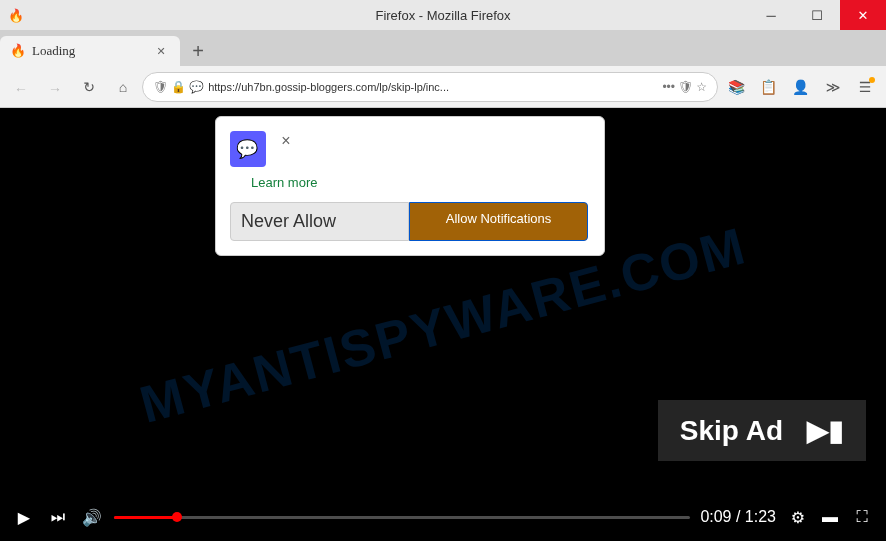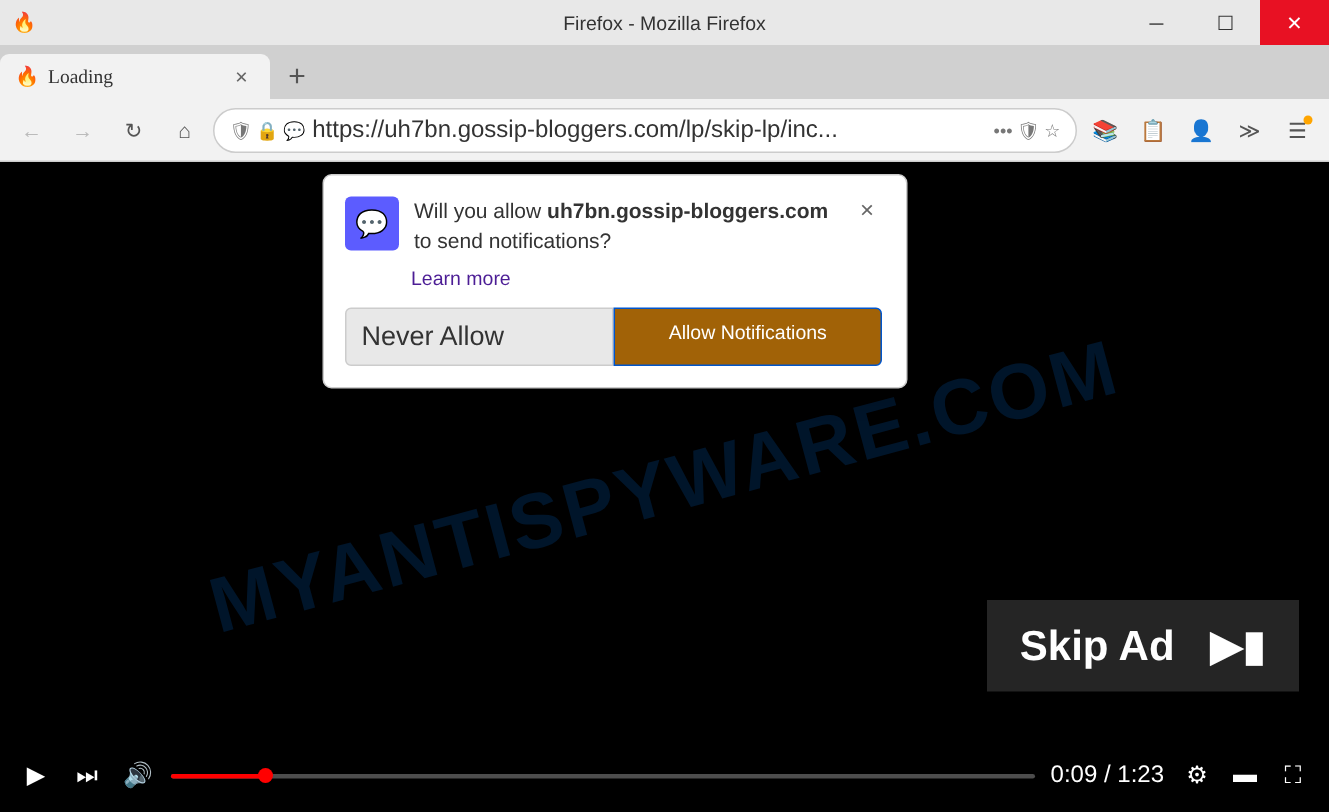--- a/index.html
+++ b/index.html
@@ -127,21 +127,21 @@
       border-radius: 15px;
       display: flex;
       align-items: center;
       padding: 0 10px;
       gap: 4px;
       font-size: 13px;
       color: #333;
     }
     .urlbar-icons { display: flex; align-items: center; gap: 3px; }
     .urlbar-icon { font-size: 12px; color: #777; }
-    .urlbar-text { flex: 1; overflow: hidden; text-overflow: ellipsis; white-space: nowrap; font-size: 16px; color: #333; }
+    .urlbar-text { flex: 1; overflow: hidden; text-overflow: ellipsis; white-space: nowrap; font-size: 11px; color: #333; }
     .urlbar-right { display: flex; align-items: center; gap: 3px; }
     .nav-right-btns { display: flex; align-items: center; gap: 2px; }
     .notification-dot {
       position: relative;
     }
     .notification-dot::after {
       content: '';
       position: absolute;
       top: 5px;
       right: 5px;
@@ -288,25 +288,25 @@
       height: 20px;
       display: flex;
       align-items: center;
       justify-content: center;
       cursor: pointer;
       color: #666;
       font-size: 16px;
       flex-shrink: 0;
     }
     .popup-learn-more {
-      color: #4c1d95;
+      color: #15803d;
       font-size: 13px;
       cursor: pointer;
       margin-bottom: 12px;
-      margin-left: 44px;
+      margin-left: 21px;
     }
     .popup-buttons {
       display: flex;
       gap: 0;
       margin-top: 4px;
     }
     .btn-never {
       flex: 1;
       padding: 8px 10px;
       background: #e8e8e8;
@@ -382,23 +382,20 @@
   <div class="watermark">MYANTISPYWARE.COM</div>
 
   <div class="skip-ad">
     <span>Skip Ad</span>
     <span>▶▮</span>
   </div>
 
   <div class="notification-popup">
     <div class="popup-header">
       <div class="popup-icon">💬</div>
-      <div class="popup-text">
-        <span>Will you allow </span><strong>uh7bn.gossip-bloggers.com</strong><span> to send notifications?</span>
-      </div>
       <div class="popup-close">×</div>
     </div>
     <div class="popup-learn-more">Learn more</div>
     <div class="popup-buttons">
       <div class="btn-never">Never Allow</div>
       <div class="btn-allow">Allow Notifications</div>
     </div>
   </div>
 
   <div class="video-controls">

